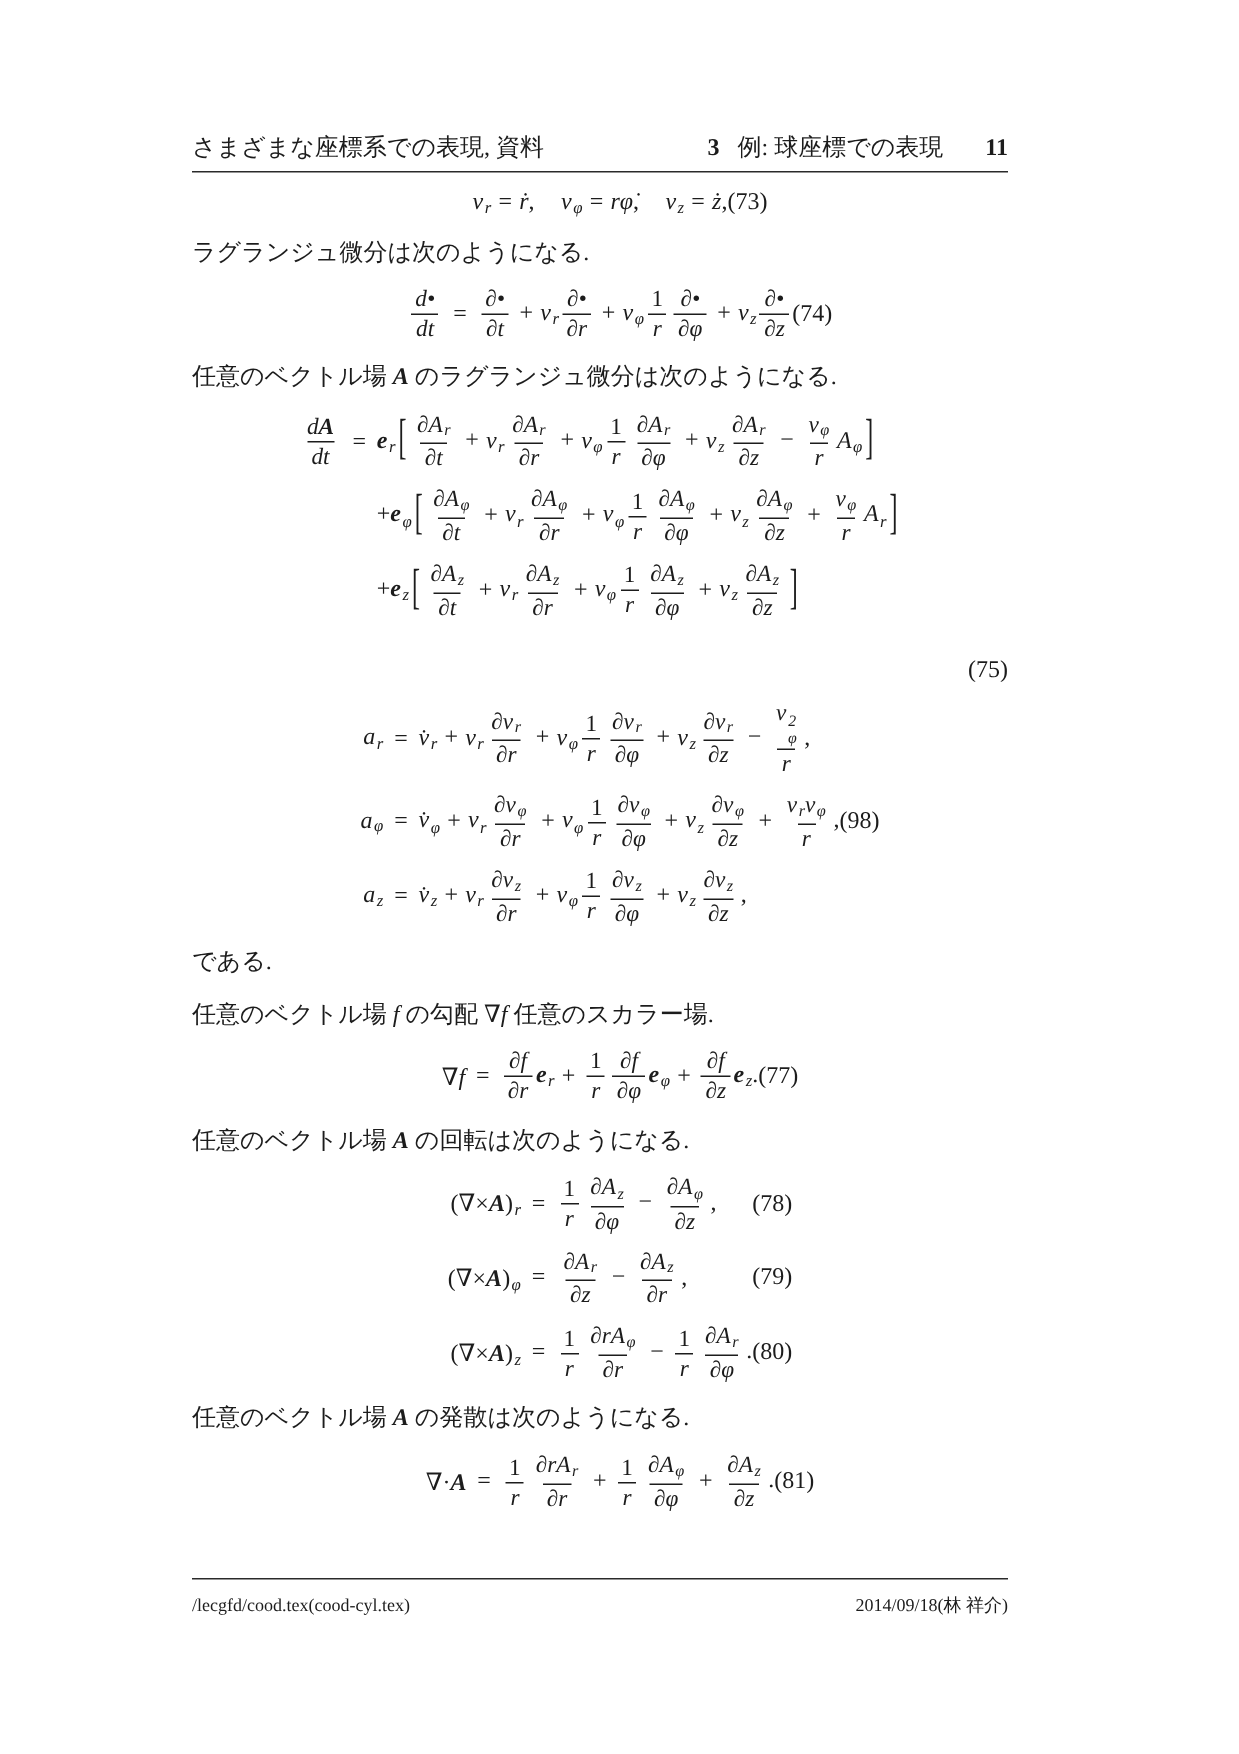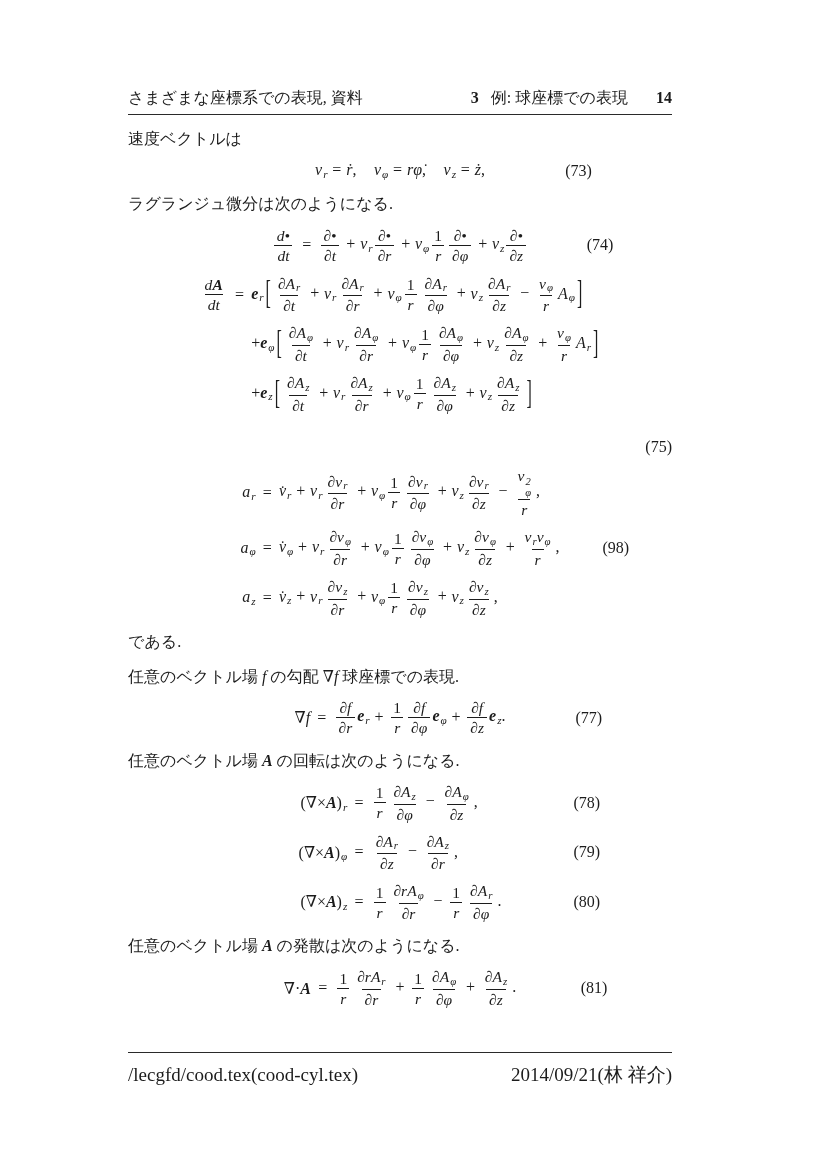--- a/index.html
+++ b/index.html
@@ -11,58 +11,57 @@
   .hspacer{flex:1;}
   .hsecno{font-weight:bold;margin-right:12px;}
   .hsect{}
   .hpg{font-weight:bold;margin-left:28px;}
   .hrule{border-bottom:1.3px solid #2a2a2a;margin-top:5px;}
   .para{margin:13px 0 11px;line-height:1.4;}
   .para:first-of-type{margin-top:28px;}
   .eq{margin:11px 0;}
   .eqgrid{display:grid;grid-template-columns:1fr auto auto auto 1fr;align-items:center;row-gap:10px;}
   .cellL,.cellR{min-width:0;}
-  .cellR{display:flex;justify-content:center;align-items:center;}
+  .cellR{display:flex;justify-content:flex-start;align-items:center;}
   .lhs{text-align:right;white-space:nowrap;}
   .rel{white-space:nowrap;}
   .rel.haspad{padding:0 .45em;}
   .rhs{text-align:left;white-space:nowrap;}
   .eqnum{font-size:16px;color:#1c1c1c;}
   .eqafter{text-align:right;margin-top:24px;}
   .mi{font-style:italic;}
   .mbi{font-style:italic;font-weight:bold;}
   .mu{}
   .op{padding:0 .3em;}
   .sb{font-size:.7em;font-style:italic;vertical-align:-0.25em;margin-left:1px;}
   .ss{display:inline-flex;flex-direction:column;align-items:center;line-height:1.05;
       font-size:.68em;font-style:italic;vertical-align:-0.4em;margin-left:1px;}
   .fr{display:inline-flex;flex-direction:column;align-items:center;vertical-align:middle;
       margin:0 2px;line-height:1.1;font-size:.97em;}
   .fr .fn{padding:0 3px 1px;}
   .fr .fd{border-top:1px solid #1c1c1c;padding:1px 3px 0;}
   .bigbr{display:inline-block;transform:scaleY(2.05);transform-origin:50% 52%;margin:0 2px;}
   .gap{display:inline-block;width:1.1em;}
-  .footer{position:absolute;left:128px;right:126px;top:1052px;font-size:19px;}
+  .footer{position:absolute;left:128px;right:126px;top:1052px;font-size:12px;}
   .footrule{border-top:1.2px solid #2a2a2a;margin-bottom:9px;}
   .footrow{display:flex;justify-content:space-between;align-items:baseline;}
 </style>
 </head>
 <body>
 
 <div class="page">
   <div class="hdr">
     <span class="hleft">さまざまな座標系での表現, 資料</span>
     <span class="hspacer"></span>
     <span class="hsecno">3</span>
     <span class="hsect">例: 球座標での表現</span>
-    <span class="hpg">14</span>
+    <span class="hpg">11</span>
   </div>
   <div class="hrule"></div>
 
-  <div class="para"><span class="jp">速度ベクトルは</span></div>
   <div class="eq">
       <div class="eqgrid">
         <span class="cellL"></span>
         <span class="lhs"></span>
         <span class="rel"></span>
         <span class="rhs"><span class="mi">v</span><span class="sb">r</span><span class="mu op">=</span><span class="mi">ṙ</span><span class="mu">,</span><span class="gap"></span><span class="mi">v</span><span class="sb">φ</span><span class="mu op">=</span><span class="mi">rφ̇</span><span class="mu">,</span><span class="gap"></span><span class="mi">v</span><span class="sb">z</span><span class="mu op">=</span><span class="mi">ż</span><span class="mu">,</span></span>
         <span class="cellR">
           <span class="eqnum">(73)</span>
         </span>
       </div>
@@ -90,20 +89,21 @@
             <span class="fd"><span class="mi">∂φ</span></span>
           </span><span class="mu op">+</span><span class="mi">v</span><span class="sb">z</span><span class="fr">
             <span class="fn"><span class="mi">∂•</span></span>
             <span class="fd"><span class="mi">∂z</span></span>
           </span></span>
         <span class="cellR">
           <span class="eqnum">(74)</span>
         </span>
       </div>
     </div>
+  <div class="para"><span class="jp">任意のベクトル場 </span><span class="mbi">A</span><span class="jp"> のラグランジュ微分は次のようになる.</span></div>
   <div class="eq">
       <div class="eqgrid">
         <span class="cellL"></span>
         <span class="lhs"><span class="fr">
             <span class="fn"><span class="mi">d</span><span class="mbi">A</span></span>
             <span class="fd"><span class="mi">dt</span></span>
           </span></span>
         <span class="rel haspad">=</span>
         <span class="rhs"><span class="mbi">e</span><span class="sb">r</span><span class="bigbr">[</span><span class="fr">
             <span class="fn"><span class="mi">∂A</span><span class="sb">r</span></span>
@@ -231,21 +231,21 @@
             <span class="fn"><span class="mi">∂v</span><span class="sb">z</span></span>
             <span class="fd"><span class="mi">∂φ</span></span>
           </span><span class="mu op">+</span><span class="mi">v</span><span class="sb">z</span><span class="fr">
             <span class="fn"><span class="mi">∂v</span><span class="sb">z</span></span>
             <span class="fd"><span class="mi">∂z</span></span>
           </span><span class="mu">,</span></span>
         <span class="cellR"></span>
       </div>
     </div>
   <div class="para"><span class="jp">である.</span></div>
-  <div class="para"><span class="jp">任意のベクトル場 </span><span class="mi">f</span><span class="jp"> の勾配 </span><span class="mu">∇</span><span class="mi">f</span><span class="jp"> 球座標での表現.</span></div>
+  <div class="para"><span class="jp">任意のベクトル場 </span><span class="mi">f</span><span class="jp"> の勾配 </span><span class="mu">∇</span><span class="mi">f</span><span class="jp"> 任意のスカラー場.</span></div>
   <div class="eq">
       <div class="eqgrid">
         <span class="cellL"></span>
         <span class="lhs"><span class="mu">∇</span><span class="mi">f</span></span>
         <span class="rel haspad">=</span>
         <span class="rhs"><span class="fr">
             <span class="fn"><span class="mi">∂f</span></span>
             <span class="fd"><span class="mi">∂r</span></span>
           </span><span class="mbi">e</span><span class="sb">r</span><span class="mu op">+</span><span class="fr">
             <span class="fn"><span class="mu">1</span></span>
@@ -340,16 +340,16 @@
         <span class="cellR">
           <span class="eqnum">(81)</span>
         </span>
       </div>
     </div>
 
   <div class="footer">
     <div class="footrule"></div>
     <div class="footrow">
       <span>/lecgfd/cood.tex(cood-cyl.tex)</span>
-      <span>2014/09/21(林 祥介)</span>
+      <span>2014/09/18(林 祥介)</span>
     </div>
   </div>
 </div>
 
 </body></html>

